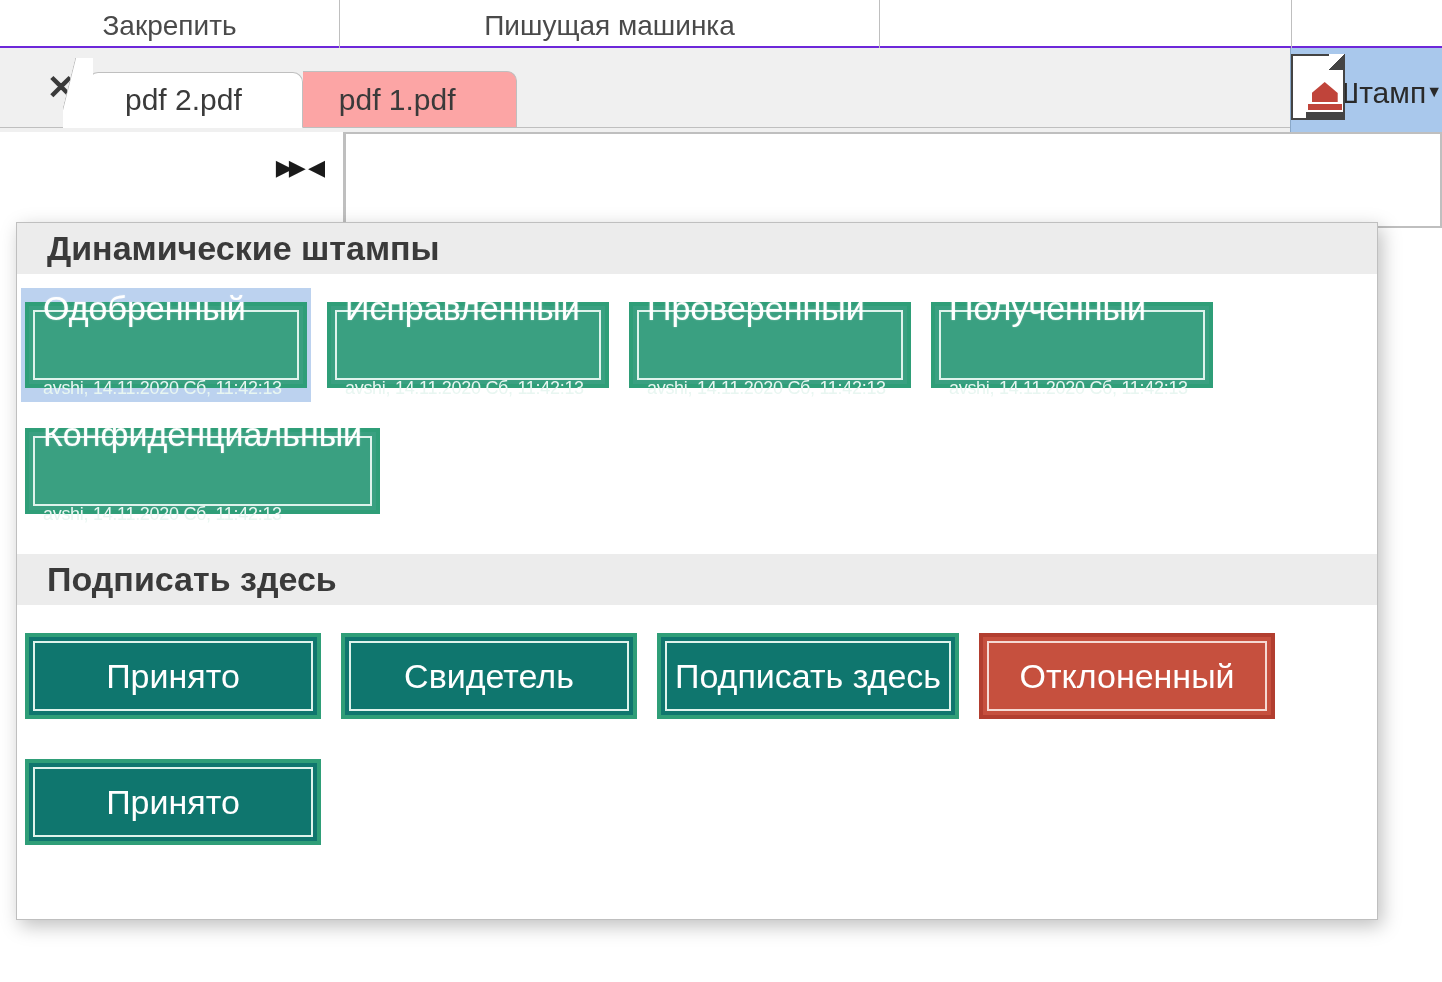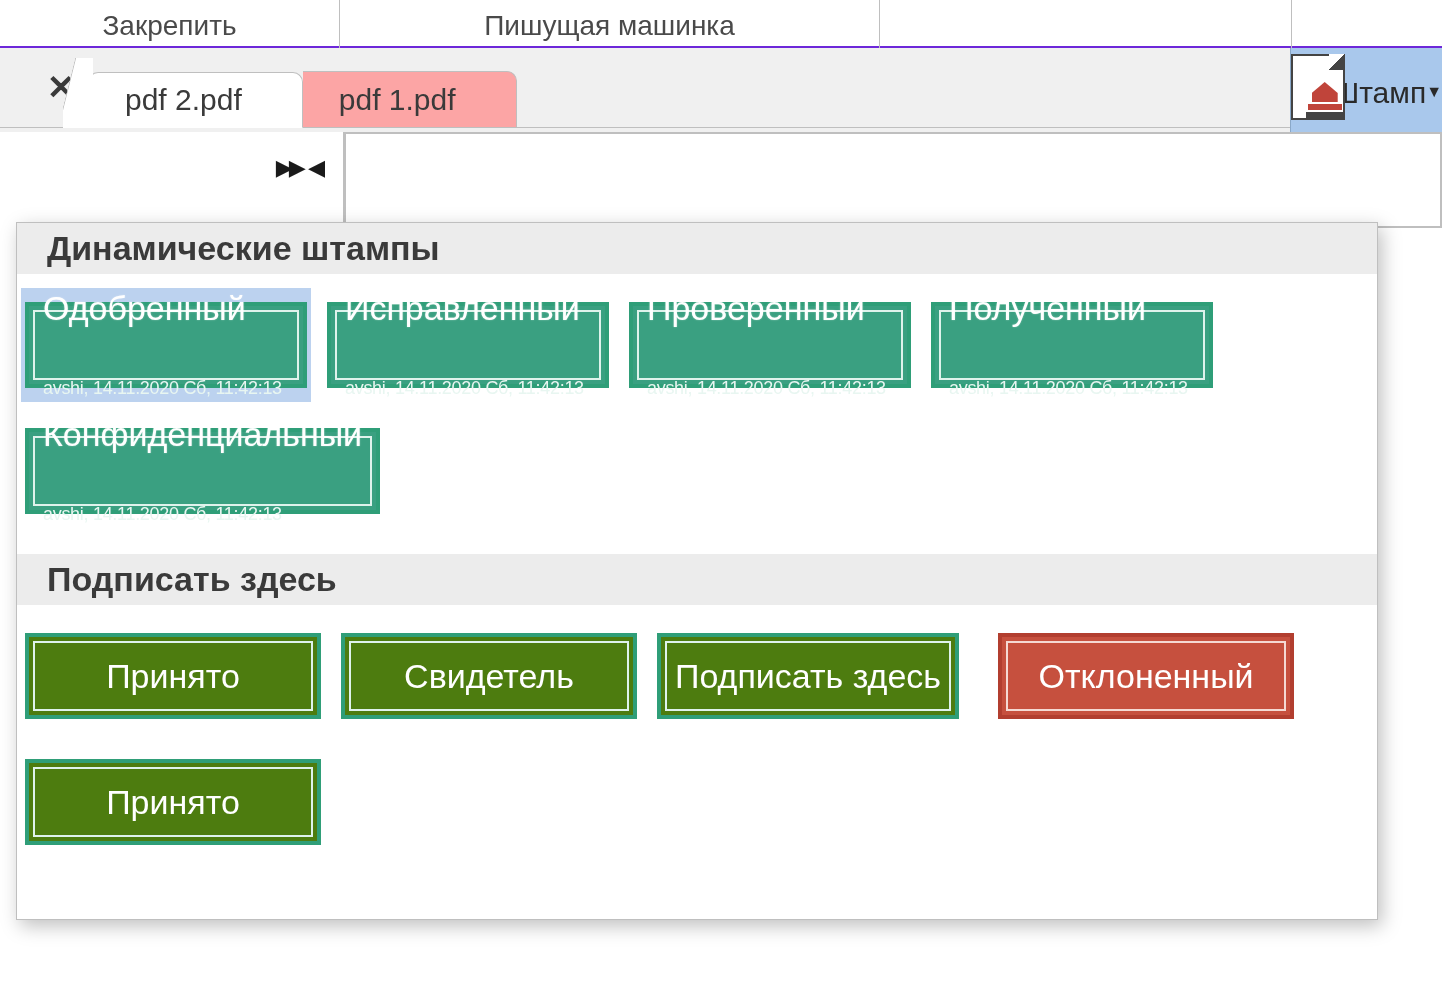--- a/index.html
+++ b/index.html
@@ -220,34 +220,34 @@
     line-height: 1;
     position: relative; z-index:1;
   }
   .stamp.dyn .small {
     font-size: 18px; color: #e8f6f1; font-family: Verdana, Arial, sans-serif;
     position: relative; z-index:1;
     margin-top: 10px;
     letter-spacing: -0.3px;
   }
   .stamp.sign {
-    border-color: #2f9e78; background: #4d7c0f;
+    border-color: #2f9e78; background: #0f766e;
     align-items: center; justify-content: center;
     min-width: 296px;
   }
   .stamp.sign::before {
     content:""; position:absolute; left:4px; right:4px; top:4px; bottom:4px;
     border: 2px solid #dff3ec;
   }
   .stamp.sign .big {
     font-size: 34px; color:#fff; font-family: Verdana, Arial, sans-serif;
     position: relative; z-index:1;
   }
   .stamp.reject {
-    border-color: #b23e2f; background: #c6503e; margin-left: 19px;
+    border-color: #b23e2f; background: #c6503e;
   }
   .stamp.reject::before { border-color: #f5d9d3; }
 </style>
 </head>
 <body>
 
 <div class="menubar">
   <div class="menu-item">Закрепить</div>
   <div class="menu-item">Пишущая машинка</div>
   <div class="menu-item blank"></div>

